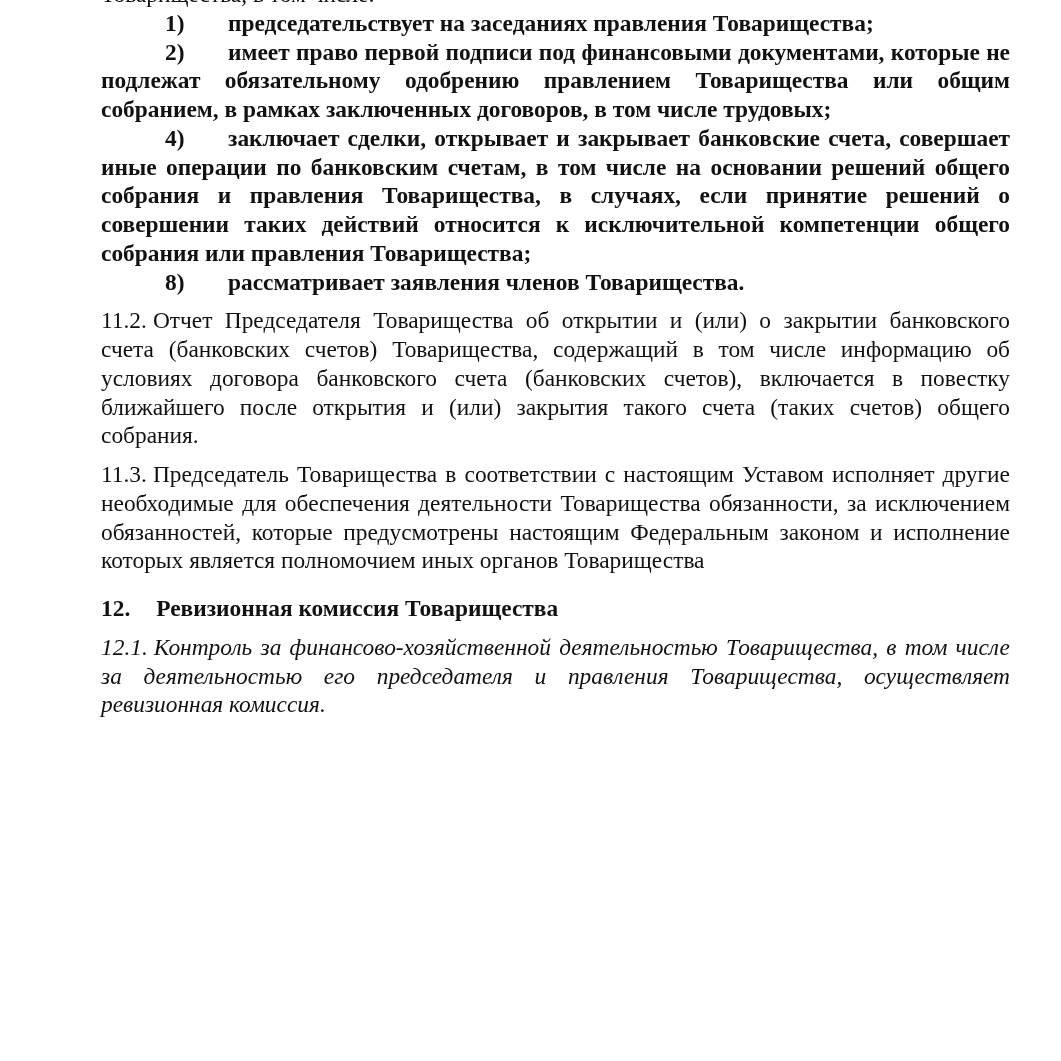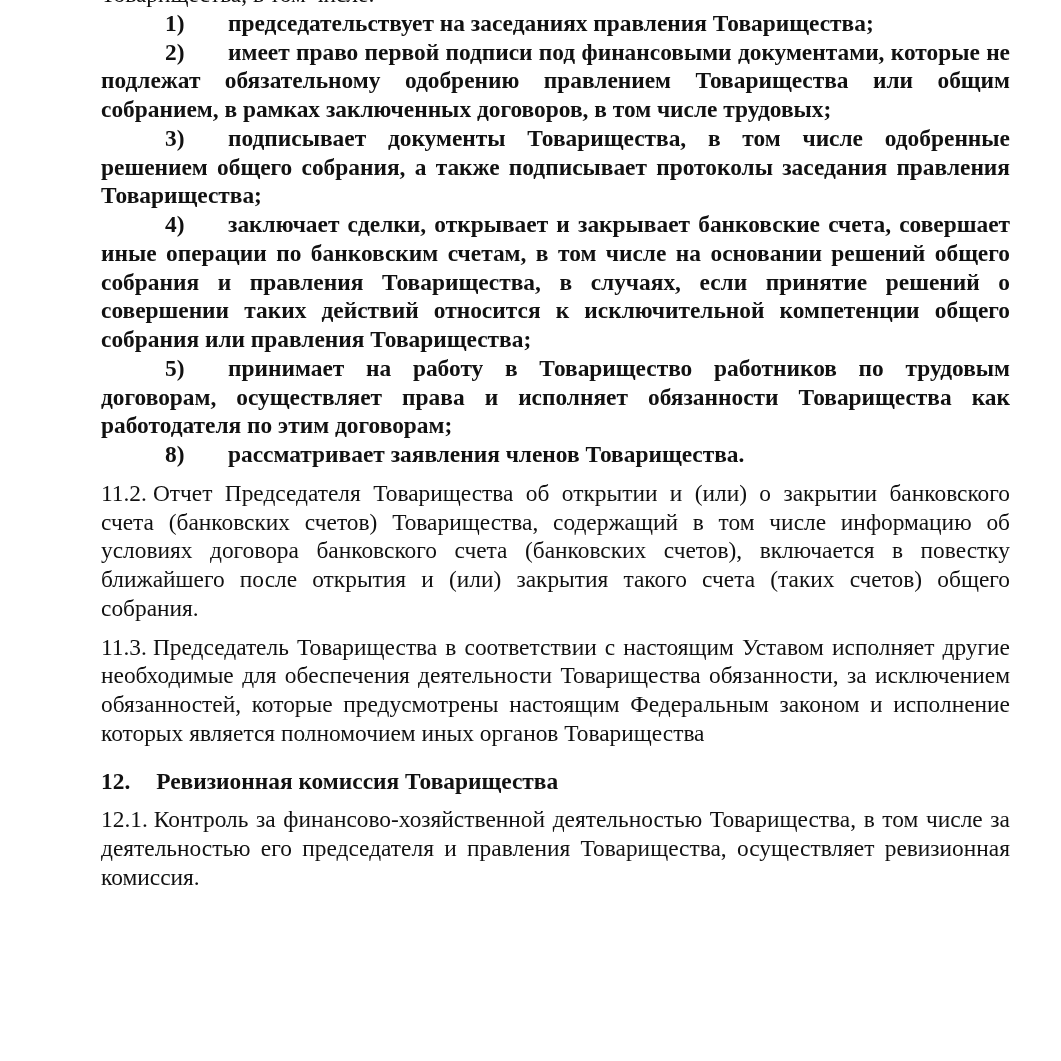--- a/index.html
+++ b/index.html
@@ -58,28 +58,26 @@
 </head>
 <body>
 
 <div class="page">
 
   <p class="p">Товарищества, в том числе:</p>
 
   <div>
     <p class="item"><span class="num">1)</span><span>председательствует на заседаниях правления Товарищества;</span></p>
     <p class="item"><span class="num">2)</span><span>имеет право первой подписи под финансовыми документами, которые не подлежат обязательному одобрению правлением Товарищества или общим собранием, в рамках заключенных договоров, в том числе трудовых;</span></p>
-    <p class="item"><span class="num">3)</span><span>подписывает документы Товарищества, в том числе одобренные решением общего собрания, а также подписывает протоколы заседания правления Товарищества;</span></p>
     <p class="item"><span class="num">4)</span><span>заключает сделки, открывает и закрывает банковские счета, совершает иные операции по банковским счетам, в том числе на основании решений общего собрания и правления Товарищества, в случаях, если принятие решений о совершении таких действий относится к исключительной компетенции общего собрания или правления Товарищества;</span></p>
-    <p class="item"><span class="num">5)</span><span>принимает на работу в Товарищество работников по трудовым договорам, осуществляет права и исполняет обязанности Товарищества как работодателя по этим договорам;</span></p>
     <p class="item"><span class="num">8)</span><span>рассматривает заявления членов Товарищества.</span></p>
   </div>
 
   <p class="clause"><span class="num">11.2.</span><span>Отчет Председателя Товарищества об открытии и (или) о закрытии банковского счета (банковских счетов) Товарищества, содержащий в том числе информацию об условиях договора банковского счета (банковских счетов), включается в повестку ближайшего после открытия и (или) закрытия такого счета (таких счетов) общего собрания.</span></p>
 
   <p class="clause"><span class="num">11.3.</span><span>Председатель Товарищества в соответствии с настоящим Уставом исполняет другие необходимые для обеспечения деятельности Товарищества обязанности, за исключением обязанностей, которые предусмотрены настоящим Федеральным законом и исполнение которых является полномочием иных органов Товарищества</span></p>
 
   <h2 class="heading" style="font-size:23.4px;line-height:28.75px;"><span class="num">12.</span><span>Ревизионная комиссия Товарищества</span></h2>
 
-  <p class="clause" style=""><span class="num">12.1.</span><span>Контроль за финансово-хозяйственной деятельностью Товарищества, в том числе за деятельностью его председателя и правления Товарищества, осуществляет ревизионная комиссия.</span></p>
+  <p class="clause" style="font-style:italic;"><span class="num">12.1.</span><span>Контроль за финансово-хозяйственной деятельностью Товарищества, в том числе за деятельностью его председателя и правления Товарищества, осуществляет ревизионная комиссия.</span></p>
 
 
 </div>
 
 </body></html>

